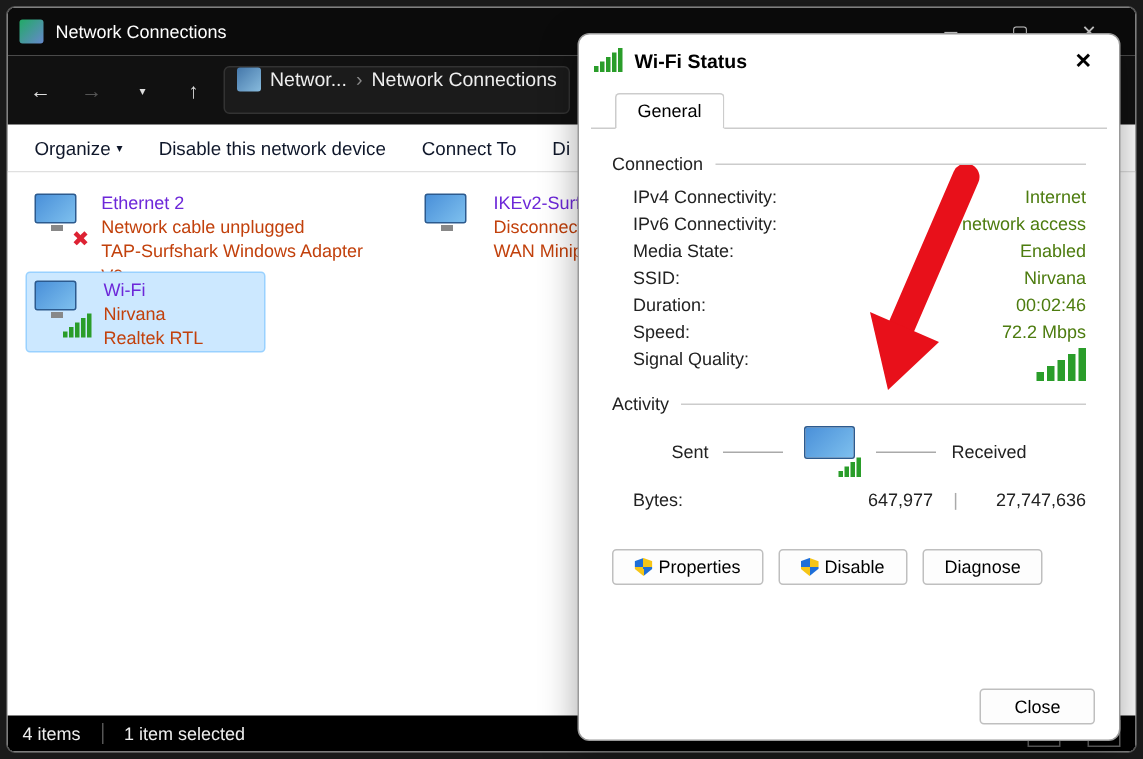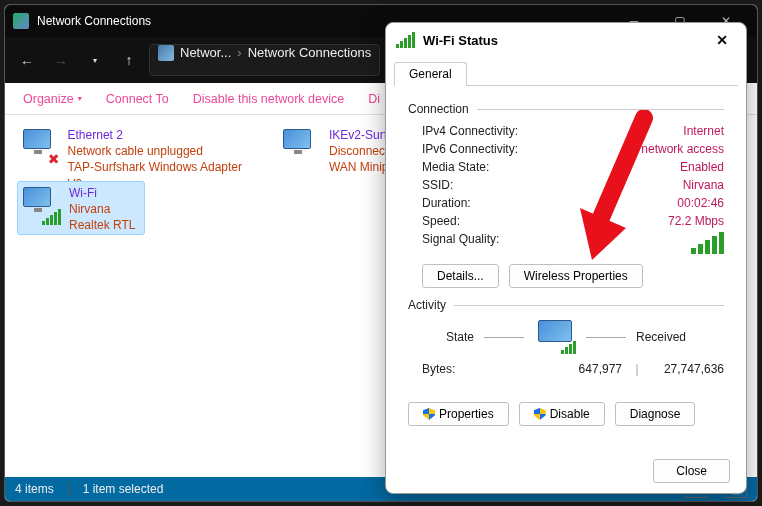--- a/index.html
+++ b/index.html
@@ -9,56 +9,56 @@
   .titlebar .icon { width: 16px; height: 16px; background: linear-gradient(135deg,#2a6,#68c); margin-right: 8px; border-radius: 2px; }
   .titlebar .title { flex: 1; }
   .titlebar .wbtn { width: 46px; height: 32px; display: flex; align-items: center; justify-content: center; color: #ccc; font-size: 12px; }
   .navbar { height: 46px; background: #111; display: flex; align-items: center; padding: 0 8px; gap: 6px; }
   .navbtn { width: 28px; height: 28px; display: flex; align-items: center; justify-content: center; color: #ddd; font-size: 14px; }
   .navbtn.disabled { color: #555; }
   .pathbox { flex: 0 0 auto; height: 32px; background: #1b1b1b; border: 1px solid #333; border-radius: 4px; display: flex; align-items: flex-start; padding: 0 8px; color: #eee; font-size: 13px; gap: 6px; }
   .pathbox .crumb-sep { color: #888; }
   .path-icon { width: 16px; height: 16px; background: linear-gradient(135deg,#47a,#8bd); border-radius: 2px; }
   .toolbar { height: 32px; border-bottom: 1px solid #e0e0e0; display: flex; align-items: center; gap: 4px; padding: 0 8px; font-size: 12.5px; }
-  .tbtn { color: #ec4899; padding: 4px 10px; cursor: default; display: flex; align-items: center; gap: 4px; }
+  .tbtn { color: #0f172a; padding: 4px 10px; cursor: default; display: flex; align-items: center; gap: 4px; }
   .content { position: relative; height: calc(100% - 32px - 46px - 32px - 24px); background: #fff; padding: 8px 12px; display: flex; flex-wrap: wrap; align-content: flex-start; gap: 4px 20px; }
   .conn { width: 240px; height: 54px; display: flex; align-items: flex-start; gap: 8px; padding: 4px; border-radius: 3px; }
   .conn.selected { background: #cce8ff; border: 1px solid #99d1ff; padding: 3px; }
   .conn-icon { width: 40px; height: 40px; position: relative; }
   .monitor { position:absolute; left:2px; top:2px; width:28px; height:20px; background:linear-gradient(135deg,#4a90d9,#7ec0ee); border:1px solid #2c5a8e; border-radius:2px; }
   .monitor::after { content:""; position:absolute; left:10px; top:20px; width:8px; height:4px; background:#888; }
   .overlay { position:absolute; right:0; bottom:0; font-size:14px; }
   .signal-mini { position:absolute; right:0; bottom:0; display:flex; gap:1px; align-items:flex-end; }
   .signal-mini span { width:3px; background:#2a9d2a; }
   .signal-mini span:nth-child(1){height:4px}
   .signal-mini span:nth-child(2){height:7px}
   .signal-mini span:nth-child(3){height:10px}
   .signal-mini span:nth-child(4){height:13px}
   .signal-mini span:nth-child(5){height:16px}
   .conn-text { display: flex; flex-direction: column; font-size: 12px; line-height: 1.35; }
   .conn-text .name { color: #6d28d9; }
   .conn-text .status, .conn-text .dev { color: #c2410c; }
-  .statusbar { position:absolute; left:0; right:0; bottom:0; height: 24px; background: #0369a1; color: #eee; font-size: 12px; display: flex; align-items: center; padding: 0 10px; gap: 14px; }
+  .statusbar { position:absolute; left:0; right:0; bottom:0; height: 24px; background: #000000; color: #eee; font-size: 12px; display: flex; align-items: center; padding: 0 10px; gap: 14px; }
   .statusbar .sep { width:1px; height:14px; background:#555; }
   .statusbar .spacer { flex:1; }
   .viewbtn { width:22px; height:18px; border:1px solid #666; margin-left:4px; display:flex; align-items:center; justify-content:center; font-size:10px; color:#ccc; }
 
   
   .dialog { position:absolute; left:385px; top:22px; width:362px; height:472px; background:#fff; border:1px solid #999; border-radius:8px; box-shadow:0 6px 24px rgba(0,0,0,.35); z-index:5; }
   .dlg-title { height:34px; display:flex; align-items:center; padding:8px 10px; font-size:13px; font-weight:600; gap:8px; }
   .dlg-close { margin-left:auto; font-size:14px; padding:4px 8px; cursor:default; }
-  .tabstrip { height:28px; display:flex; align-items:flex-end; padding:0 8px; }
+  .tabstrip { height:28px; display:flex; align-items:flex-end; padding:0 24px; }
   .tab { border:1px solid #ccc; border-bottom:1px solid #fff; background:#fff; padding:4px 14px; font-size:12px; position:relative; top:1px; border-radius:3px 3px 0 0; }
   .tabline { border-top:1px solid #ccc; margin:0 8px; }
   .dlg-body { padding:10px 22px; font-size:12px; color:#222; }
   .section-head { display:flex; align-items:center; gap:8px; margin:6px 0 6px 0; font-size:12px; }
   .section-head .line { flex:1; height:1px; background:#ccc; }
   .kvrow { display:flex; justify-content:space-between; padding:2px 0 2px 14px; }
   .kvrow .k { color:#222; }
-  .kvrow .v { color:#be185d; }
+  .kvrow .v { color:#4d7c0f; }
   .signal-big { display:flex; gap:2px; align-items:flex-end; }
   .signal-big span { width:5px; background:#2a9d2a; }
   .signal-big span:nth-child(1){height:6px}
   .signal-big span:nth-child(2){height:10px}
   .signal-big span:nth-child(3){height:14px}
   .signal-big span:nth-child(4){height:18px}
   .signal-big span:nth-child(5){height:22px}
   .btn { border:1px solid #bfbfbf; background:#fdfdfd; border-radius:3px; padding:4px 14px; font-size:12px; cursor:default; display:inline-flex; align-items:center; gap:4px; }
   .btnrow { display:flex; gap:10px; padding:8px 0 4px 14px; }
   .activity-graphic { display:flex; align-items:center; justify-content:center; gap:10px; margin:8px 0 4px 0; }
@@ -108,22 +108,22 @@
       <span class="crumb-sep">›</span>
       <span>Network Connections</span>
     </div>
   </div>
 
   <div class="toolbar">
     <div class="tbtn">
       <span>Organize</span>
       <span class="dropdown-caret">▾</span>
     </div>
+    <div class="tbtn">Disable this network device</div>
     <div class="tbtn">Connect To</div>
-    <div class="tbtn">Disable this network device</div>
     <div class="tbtn">Di</div>
   </div>
 
   <div class="content">
 
     <div class="conn">
       <div class="conn-icon">
         <div class="monitor"></div>
         <div class="overlay" style="color:#d23">✖</div>
       </div>
@@ -149,21 +149,21 @@
       <div class="conn-icon">
         <div class="monitor"></div>
       </div>
       <div class="conn-text">
         <span class="name">VPNBOOK</span>
         <span class="status">Disconnected</span>
         <span class="dev">WAN Miniport (PPTP)</span>
       </div>
     </div>
 
-    <div class="conn selected" style="width:128px">
+    <div class="conn selected" style="width:160px">
       <div class="conn-icon">
         <div class="monitor"></div>
         <div class="signal-mini">
             <span></span>
             <span></span>
             <span></span>
             <span></span>
             <span></span>
           </div>
       </div>
@@ -238,32 +238,28 @@
           <span class="signal-big">
             <span></span>
             <span></span>
             <span></span>
             <span></span>
             <span></span>
           </span>
         </span>
     </div>
 
-    <div class="btnrow">
-      <button class="btn">Details...</button>
-      <button class="btn">Wireless Properties</button>
-    </div>
 
     <div class="section-head">
       <span>Activity</span>
         <div class="line"></div>
     </div>
 
     <div class="activity-graphic">
-      <span class="act-label">State</span>
+      <span class="act-label">Sent</span>
       <div class="act-line"></div>
       <div class="act-comp">
         <div class="mon"></div>
         <div class="sig">
             <span></span>
             <span></span>
             <span></span>
             <span></span>
           </div>
       </div>

